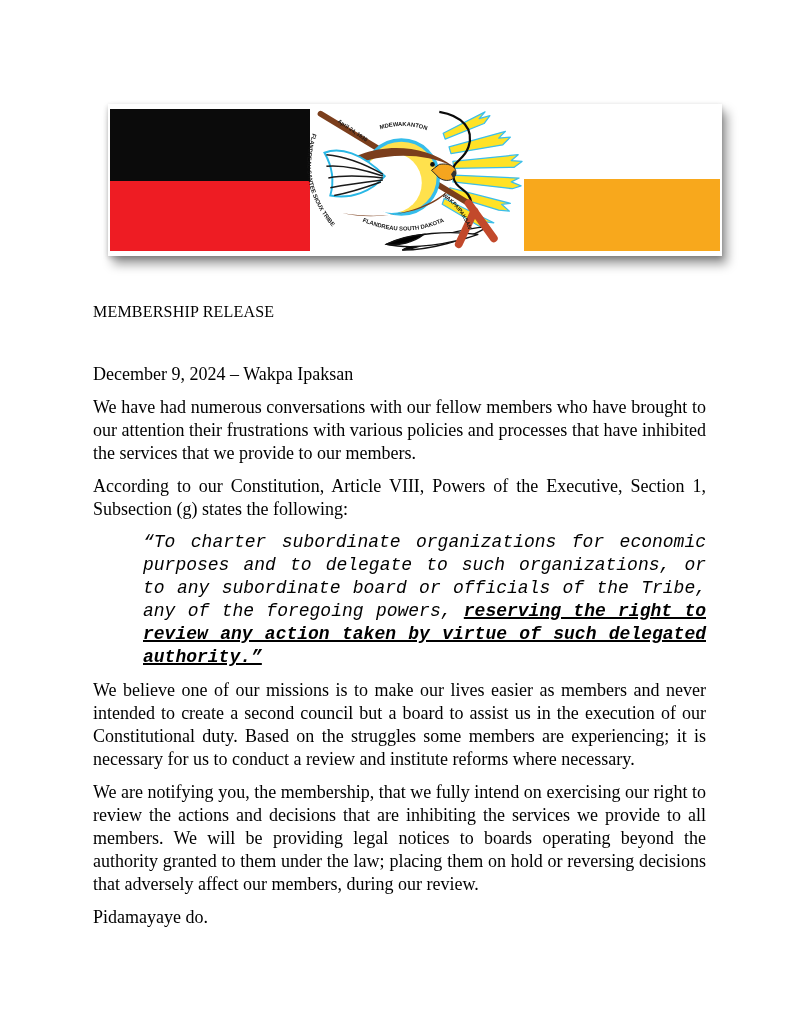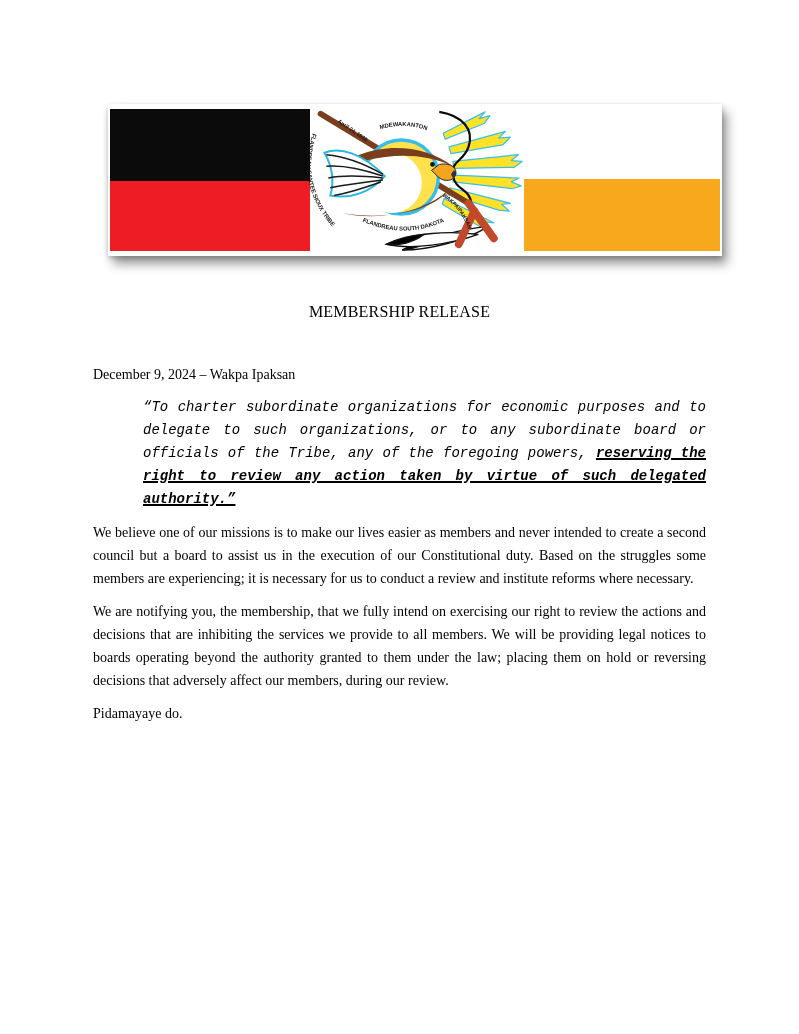--- a/index.html
+++ b/index.html
@@ -15,22 +15,22 @@
   .col-right{flex:1;}
   .q{width:100%;}
   .q.black{height:72px;background:#0b0b0b;}
   .q.red{height:70px;background:#ee1c23;}
   .q.white{height:70px;background:#ffffff;}
   .q.gold{height:72px;background:#f8a81c;}
   .seal{position:absolute;left:186px;top:2px;width:240px;height:146px;}
   .seal text{font-family:"Liberation Sans",sans-serif;font-weight:700;fill:#141414;}
   
   .doc{position:absolute;left:93px;top:303px;width:613px;}
-  .title{font-size:16px;font-weight:400;letter-spacing:.2px;text-align:center;margin:0 0 42px 0;}
-  .doc p{font-size:14px;line-height:23px;margin:0 0 10px 0;text-align:justify;}
+  .title{font-size:16px;font-weight:400;letter-spacing:.2px;margin:0 0 42px 0;}
+  .doc p{font-size:18px;line-height:23px;margin:0 0 10px 0;text-align:justify;}
   .dateline{text-align:left !important;}
   .quote{margin-left:50px !important;width:563px;font-style:italic;font-family:Liberation Mono, monospace;}
   .quote .emph{font-weight:bold;text-decoration:underline;text-decoration-thickness:1.5px;}
   .closing{text-align:center;}
 </style>
 </head>
 <body>
 
 <div class="page">
 
@@ -113,19 +113,21 @@
       </text>
       <text font-size="5.5" font-weight="400">
         <textPath href="#pipeDate" startOffset="50%" text-anchor="middle">April 24, 1936</textPath>
       </text>
     </svg>
   </div>
 
   <div class="doc">
     <h1 class="title">MEMBERSHIP RELEASE</h1>
     <p class="dateline">December 9, 2024 – Wakpa Ipaksan</p>
+    <p>We have had numerous conversations with our fellow members who have brought to our attention their frustrations with various policies and processes that have inhibited the services that we provide to our members.</p>
+    <p>According to our Constitution, Article VIII, Powers of the Executive, Section 1, Subsection (g) states the following:</p>
     <p class="quote"><span>“To charter subordinate organizations for economic purposes and to delegate to such organizations, or to any subordinate board or officials of the Tribe, any of the foregoing powers, </span><span class="emph">reserving the right to review any action taken by virtue of such delegated authority.”</span></p>
     <p>We believe one of our missions is to make our lives easier as members and never intended to create a second council but a board to assist us in the execution of our Constitutional duty. Based on the struggles some members are experiencing; it is necessary for us to conduct a review and institute reforms where necessary.</p>
     <p>We are notifying you, the membership, that we fully intend on exercising our right to review the actions and decisions that are inhibiting the services we provide to all members. We will be providing legal notices to boards operating beyond the authority granted to them under the law; placing them on hold or reversing decisions that adversely affect our members, during our review.</p>
     <p class="closing">Pidamayaye do.</p>
   </div>
 
 </div>
 
 </body></html>

